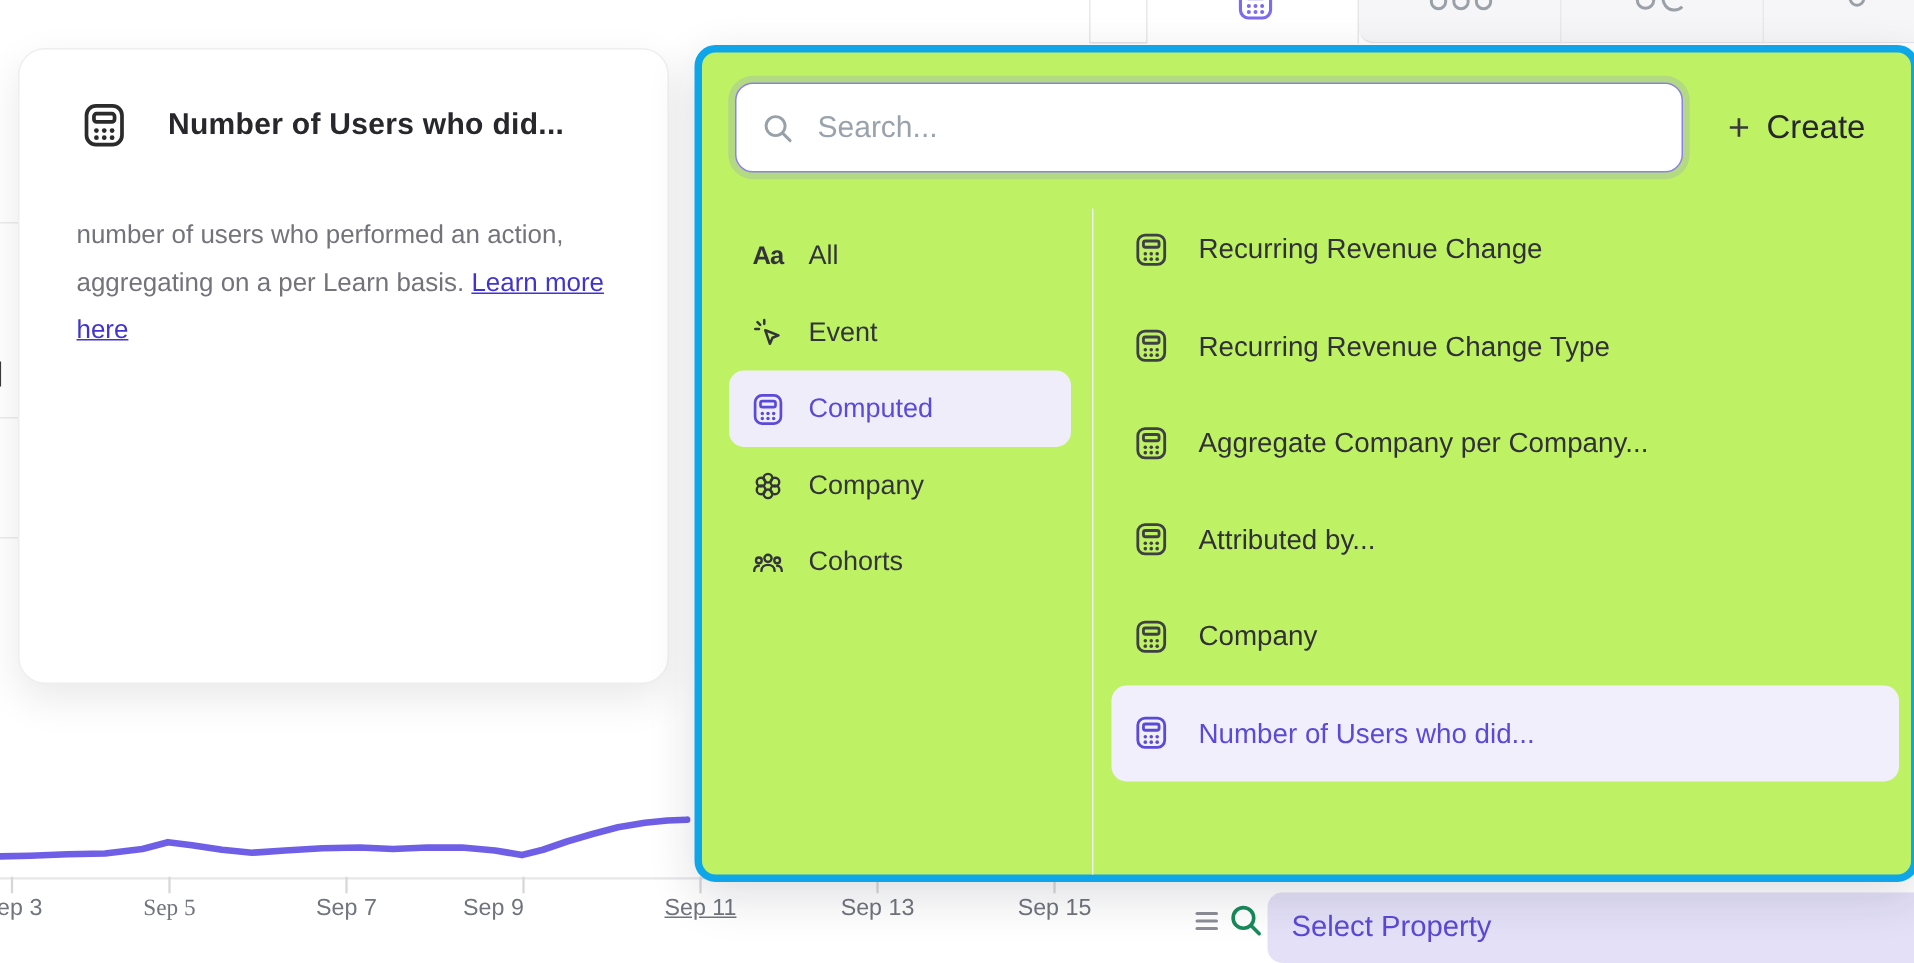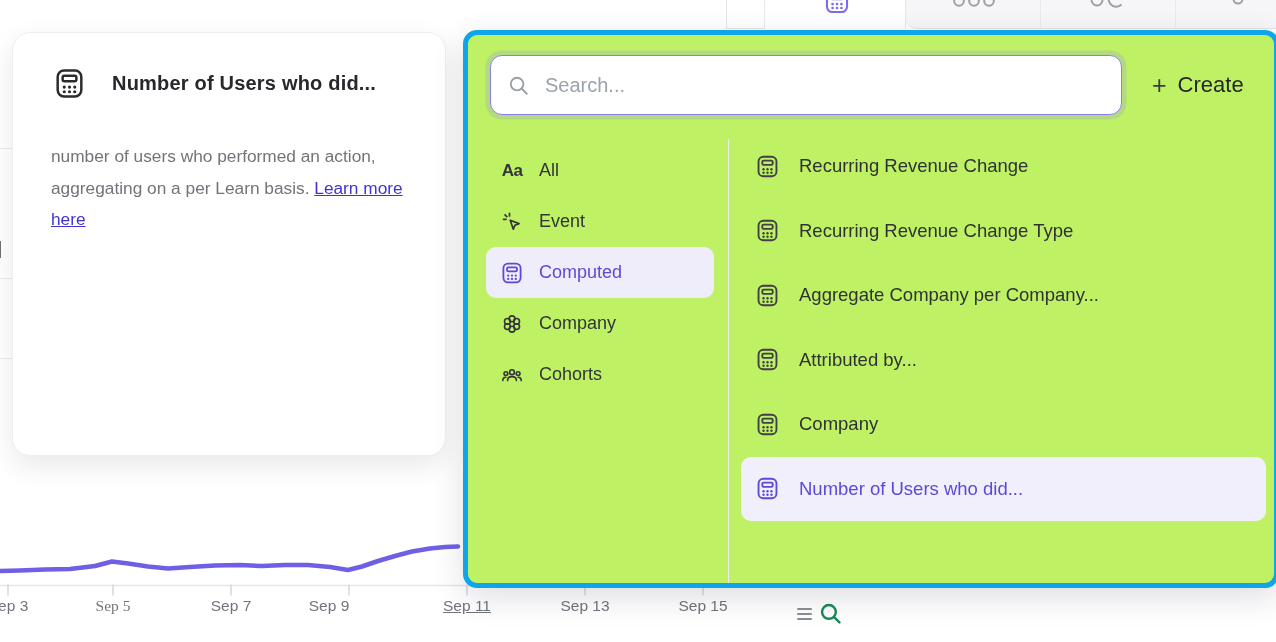--- a/index.html
+++ b/index.html
@@ -146,20 +146,23 @@
       <div></div>
       <div></div>
       <div></div>
     </div>
   <div class="bb-search" data-interactable="false">
     <svg viewBox="0 0 24 24">
         <circle cx="10.5" cy="10.5" r="6.6"></circle>
         <line x1="15.4" y1="15.4" x2="20.6" y2="20.6"></line>
       </svg>
   </div>
+  <div class="select-pill" data-interactable="true">
+    <span data-interactable="false">Select Property</span>
+  </div>
 
   <div class="tooltip-card" data-interactable="false">
     <div class="tooltip-head" data-interactable="false">
       <svg class="calc" data-interactable="false" viewBox="0 0 24 24">
         <rect x="3.4" y="2.6" width="17.2" height="18.8" rx="4.6"></rect>
         <rect x="7" y="6.4" width="10" height="4" rx="1.3"></rect>
         <g class="dots">
             <circle cx="8.2" cy="14.6" r="1.15"></circle>
             <circle cx="12" cy="14.6" r="1.15"></circle>
             <circle cx="15.8" cy="14.6" r="1.15"></circle>

